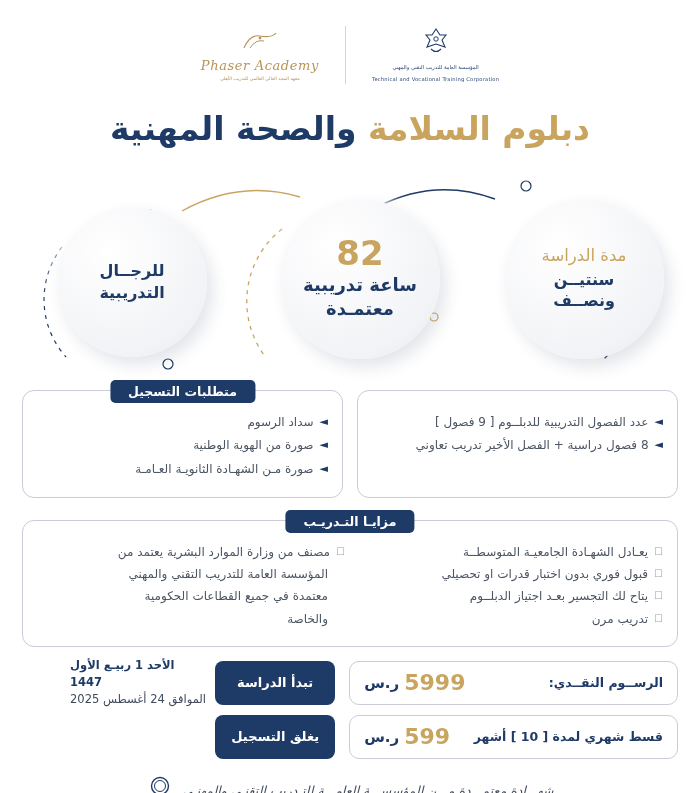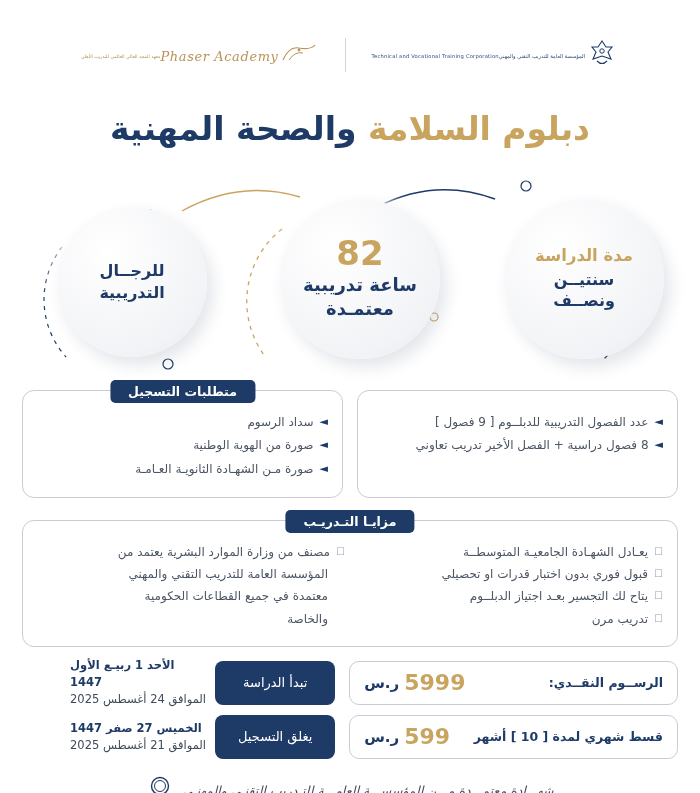--- a/index.html
+++ b/index.html
@@ -16,21 +16,21 @@
   .header {
     display: flex;
     justify-content: center;
     align-items: center;
     gap: 0;
     padding-top: 18px;
     height: 92px;
   }
   .logo-block {
     display: flex;
-    flex-direction: row;
+    flex-direction: column;
     align-items: center;
     justify-content: center;
     padding: 0 26px;
   }
   .logo-block.left-logo { border-left: 1px solid #cfd4de; }
   .tvtc-mark {
     width: 34px; height: 34px;
     display: flex; align-items: center; justify-content: center;
     color: #1b3a6b;
   }
@@ -93,21 +93,21 @@
     justify-content: center;
     text-align: center;
     direction: rtl;
   }
   .c-right { width: 160px; height: 160px; right: 36px; top: 30px; }
   .c-mid   { width: 160px; height: 160px; left: 280px; top: 30px; }
   .c-left  { width: 150px; height: 150px; left: 57px; top: 38px; }
 
   .c-head {
     font-size: 16.5px;
-    font-weight: bold;
+    font-weight: normal;
     color: #c9a45e;
     margin-bottom: 4px;
   }
   .c-big {
     font-size: 34px;
     font-weight: bold;
     color: #c9a45e;
     line-height: 1;
     margin-bottom: 3px;
   }
@@ -212,21 +212,21 @@
     display: flex;
     align-items: stretch;
     gap: 8px;
     direction: rtl;
     height: 44px;
   }
   .date-btn {
     background: #1e3a66;
     color: #fff;
     font-size: 13px;
-    font-weight: normal;
+    font-weight: bold;
     border-radius: 8px;
     display: flex;
     align-items: center;
     justify-content: center;
     width: 120px;
     flex-shrink: 0;
   }
   .date-text {
     font-size: 11.5px;
     color: #3f4a5a;
@@ -424,24 +424,20 @@
   <div class="dates">
     <div class="date-row">
       <div class="date-btn">تبدأ الدراسة</div>
       <div class="date-text">
         <b>الأحد 1 ربيـع الأول 1447</b>
         <span>الموافق 24 أغسطس 2025</span>
       </div>
     </div>
     <div class="date-row">
       <div class="date-btn">يغلق التسجيل</div>
-      <div class="date-text">
-        <b>الخميس 27 صفر 1447</b>
-        <span>الموافق 21 أغسطس 2025</span>
-      </div>
     </div>
   </div>
 </div>
 
 <div class="footer">
   <div class="footer-text">شهـــادة معتمـــدة مـــن المؤسســـة العامـــة للتـدريب التقنـي والمهنـي</div>
   <div class="badge-icon">
     <svg width="26" height="28" viewBox="0 0 26 28" fill="none">
       <circle cx="13" cy="11" r="8.5" stroke="#1e3a66" stroke-width="1.4" fill="none"></circle>
       <circle cx="13" cy="11" r="5.5" stroke="#1e3a66" stroke-width="1" fill="none"></circle>

